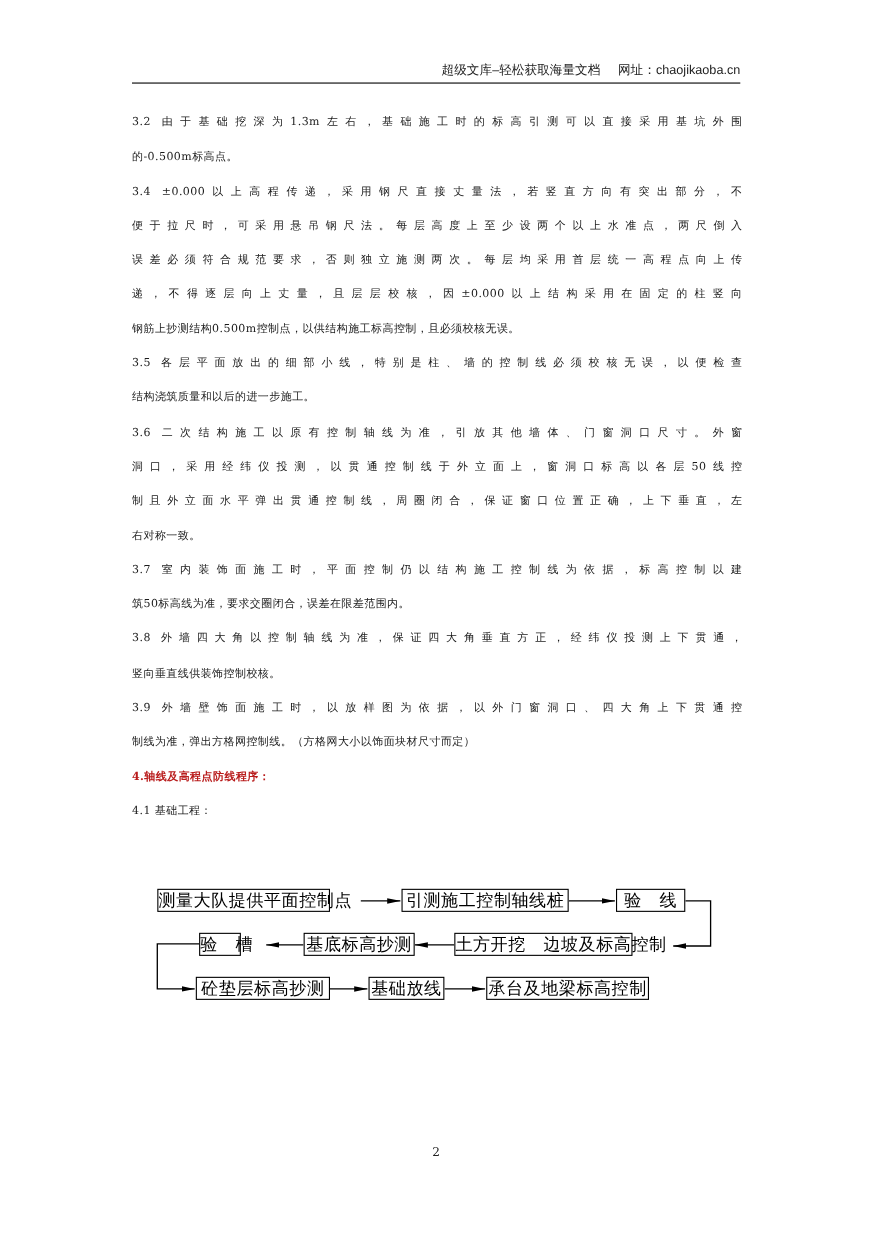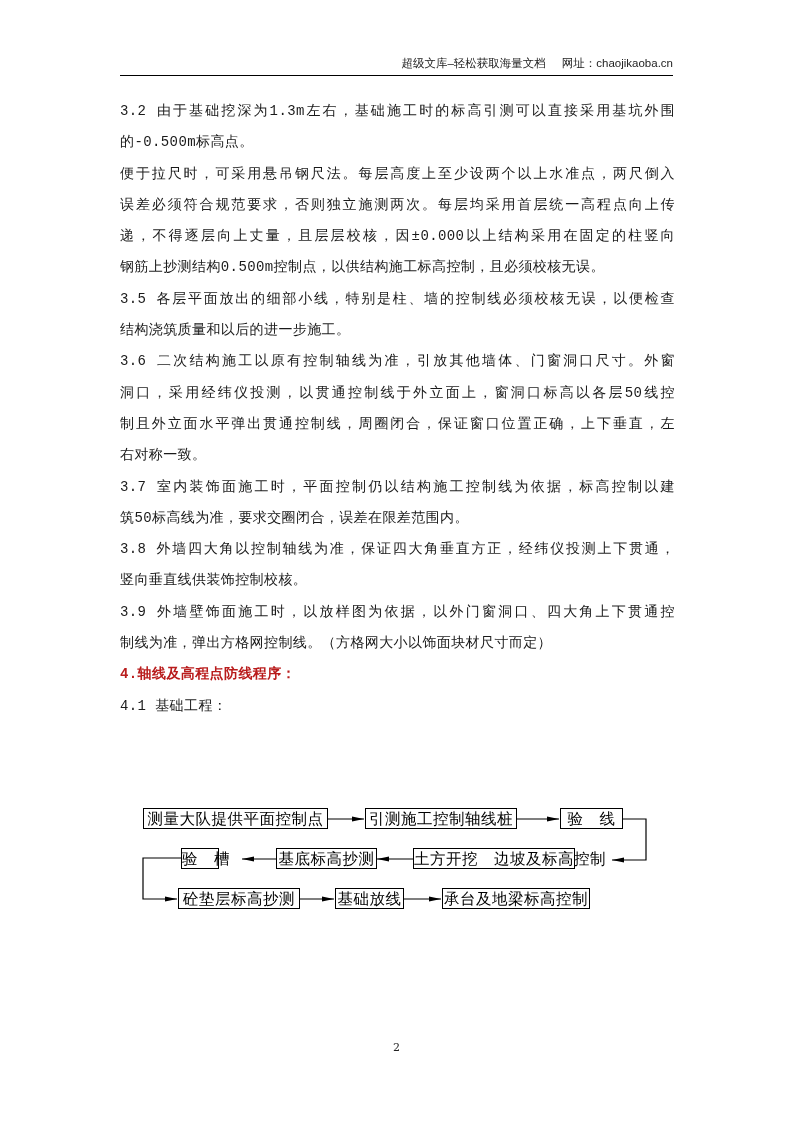--- a/index.html
+++ b/index.html
@@ -1,36 +1,37 @@
 <!DOCTYPE html>
 <html><head>
 <meta charset="utf-8">
 <style>
   html, body { margin: 0; padding: 0; background: #ffffff; }
   body { width: 793px; height: 1122px; position: relative; overflow: hidden; font-family: "DejaVu Serif", "Liberation Serif", serif; color: #111; }
   .header { position: absolute; left: 120px; top: 52px; width: 553px; height: 23px; border-bottom: 1.2px solid #000; }
   .header-text { position: absolute; right: 0; top: 4px; font-size: 11.5px; color: #222; white-space: pre; font-family: Liberation Sans, sans-serif; }
   .body { position: absolute; left: 120px; top: 96px; width: 555px; }
-  .line { height: 31.3px; line-height: 31.3px; font-size: 14px; white-space: nowrap; letter-spacing: 0.4px; color: #1a1a1a; font-family: Liberation Mono, monospace; }
+  .line { height: 31.3px; line-height: 31.3px; font-size: 10px; white-space: nowrap; letter-spacing: 0.4px; color: #1a1a1a; }
   .line.bold { font-weight: bold; color: #b91c1c; }
   .line.justify { text-align: justify; text-align-last: justify; }
   .flow { position: absolute; left: 0; top: 0; width: 793px; height: 1122px; pointer-events: none; }
   .fbox { position: absolute; border: 1.3px solid #000; height: 21px; line-height: 21px; font-size: 15.5px; font-family: "DejaVu Sans", "Liberation Sans", sans-serif; white-space: nowrap; text-align: center; background: #fff; box-sizing: border-box; color: #000; letter-spacing: 0.5px; }
   .page-number { position: absolute; left: 393px; top: 1041px; font-size: 11px; color: #222; }
 </style>
 </head>
 <body>
 
 <div class="header">
   <span class="header-text">超级文库–轻松获取海量文档     网址：chaojikaoba.cn</span>
 </div>
 
 <div class="body">
   <div class="line justify">3.2 由于基础挖深为1.3m左右，基础施工时的标高引测可以直接采用基坑外围</div>
   <div class="line">的-0.500m标高点。</div>
+  <div class="line justify">3.4 ±0.000以上高程传递，采用钢尺直接丈量法，若竖直方向有突出部分，不</div>
   <div class="line justify">便于拉尺时，可采用悬吊钢尺法。每层高度上至少设两个以上水准点，两尺倒入</div>
   <div class="line justify">误差必须符合规范要求，否则独立施测两次。每层均采用首层统一高程点向上传</div>
   <div class="line justify">递，不得逐层向上丈量，且层层校核，因±0.000以上结构采用在固定的柱竖向</div>
   <div class="line">钢筋上抄测结构0.500m控制点，以供结构施工标高控制，且必须校核无误。</div>
   <div class="line justify">3.5 各层平面放出的细部小线，特别是柱、墙的控制线必须校核无误，以便检查</div>
   <div class="line">结构浇筑质量和以后的进一步施工。</div>
   <div class="line justify">3.6  二次结构施工以原有控制轴线为准，引放其他墙体、门窗洞口尺寸。外窗</div>
   <div class="line justify">洞口，采用经纬仪投测，以贯通控制线于外立面上，窗洞口标高以各层50线控</div>
   <div class="line justify">制且外立面水平弹出贯通控制线，周圈闭合，保证窗口位置正确，上下垂直，左</div>
   <div class="line">右对称一致。</div>
@@ -60,21 +61,21 @@
     <line x1="413" y1="859" x2="377" y2="859" marker-end="url(#arr)"></line>
     <line x1="276" y1="859" x2="242" y2="859" marker-end="url(#arr)"></line>
 
     <polyline points="181,858 143,858 143,899 177,899" marker-end="url(#arr)"></polyline>
 
     <line x1="300" y1="899" x2="334" y2="899" marker-end="url(#arr)"></line>
     <line x1="404" y1="899" x2="441" y2="899" marker-end="url(#arr)"></line>
   </g>
 </svg>
 
-<div class="fbox" style="left:143px; top:808px; width:185px;">测量大队提供平面控制点</div>
+<div class="fbox" style="left:143px; top:808px; width:157px;">测量大队提供平面控制点</div>
 <div class="fbox" style="left:365px; top:808px; width:152px;">引测施工控制轴线桩</div>
 <div class="fbox" style="left:560px; top:808px; width:63px;">验　线</div>
 <div class="fbox" style="left:413px; top:848px; width:162px;">土方开挖　边坡及标高控制</div>
 <div class="fbox" style="left:276px; top:848px; width:101px;">基底标高抄测</div>
 <div class="fbox" style="left:181px; top:848px; width:38px;">验　槽</div>
 <div class="fbox" style="left:178px; top:888px; width:122px;">砼垫层标高抄测</div>
 <div class="fbox" style="left:335px; top:888px; width:69px;">基础放线</div>
 <div class="fbox" style="left:442px; top:888px; width:148px;">承台及地梁标高控制</div>
 
 <div class="page-number">2</div>

